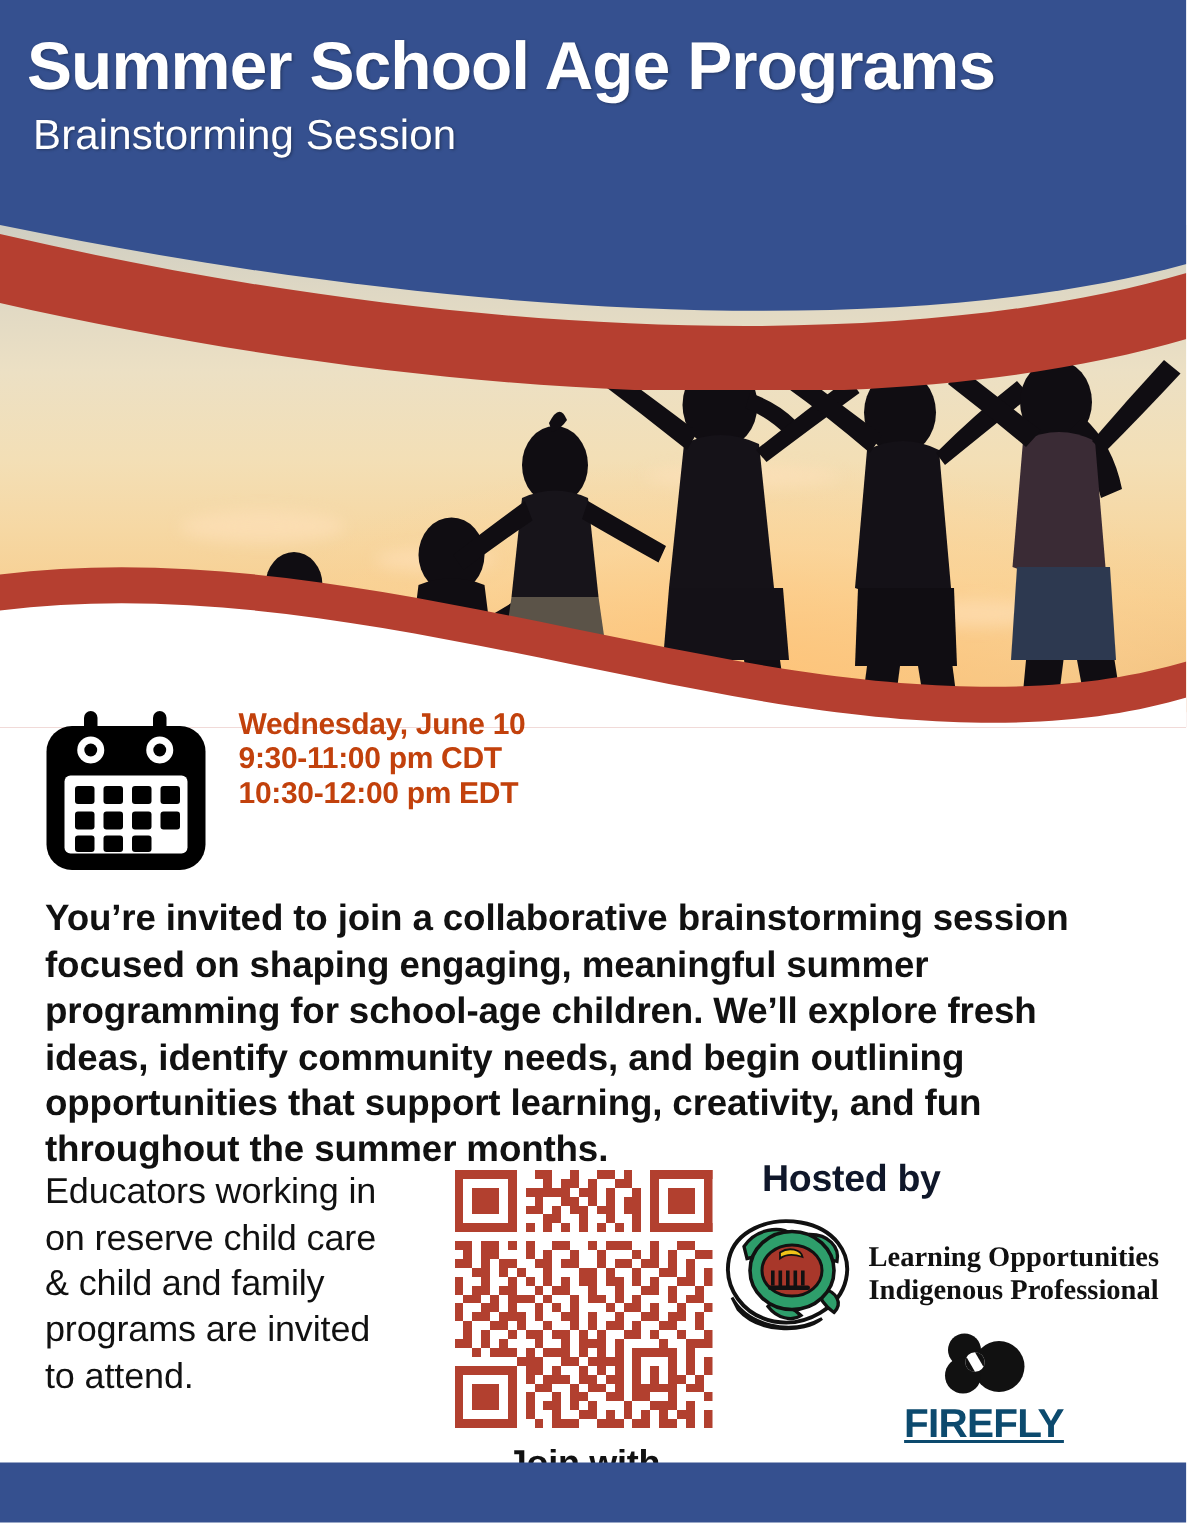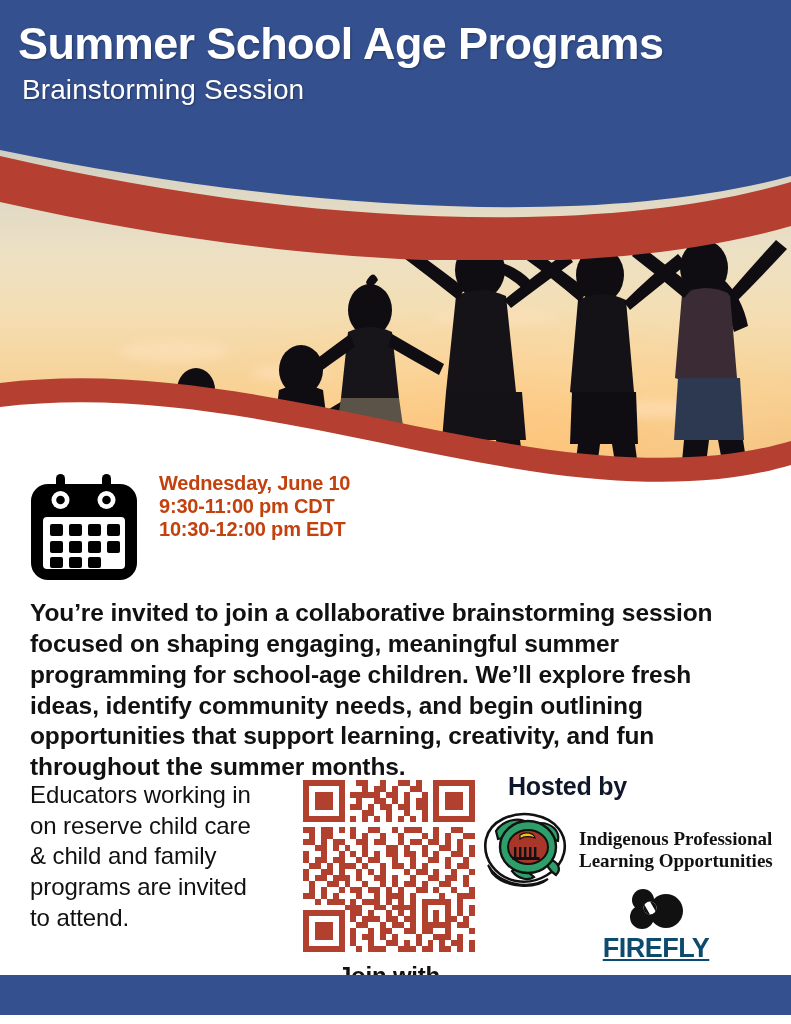--- a/index.html
+++ b/index.html
@@ -617,22 +617,22 @@
             <rect x="41" y="38" width="2.4" height="12"></rect>
             <rect x="46" y="38" width="2.4" height="13"></rect>
             <rect x="51" y="38" width="2.4" height="12"></rect>
             <rect x="56" y="38" width="2.4" height="10"></rect>
             <rect x="34" y="48" width="28" height="3" rx="1.5"></rect>
           </g>
 
           <path d="M10 56 C20 74, 48 82, 70 70 C58 80, 28 80, 14 64 Z" fill="#2c4b9b" stroke="#111111" stroke-width="2"></path>
         </svg>
         <div class="org-name">
+          <div>Learning Opportunities</div>
           <div>Indigenous Professional</div>
-          <div>Learning Opportunities</div>
         </div>
       </div>
       <div class="firefly-row">
         <svg width="62" height="44" viewBox="0 0 62 44">
           <circle cx="18" cy="13" r="11" fill="#111111"></circle>
           <circle cx="41" cy="24" r="17" fill="#111111"></circle>
           <circle cx="17" cy="30" r="12" fill="#111111"></circle>
           <circle cx="25" cy="21" r="6.5" fill="#ffffff"></circle>
           <path d="M25 14.5 A6.5 6.5 0 0 1 30.6 24.2 Z" fill="#111111"></path>
           <path d="M25 27.5 A6.5 6.5 0 0 1 19.4 17.8 Z" fill="#111111"></path>

